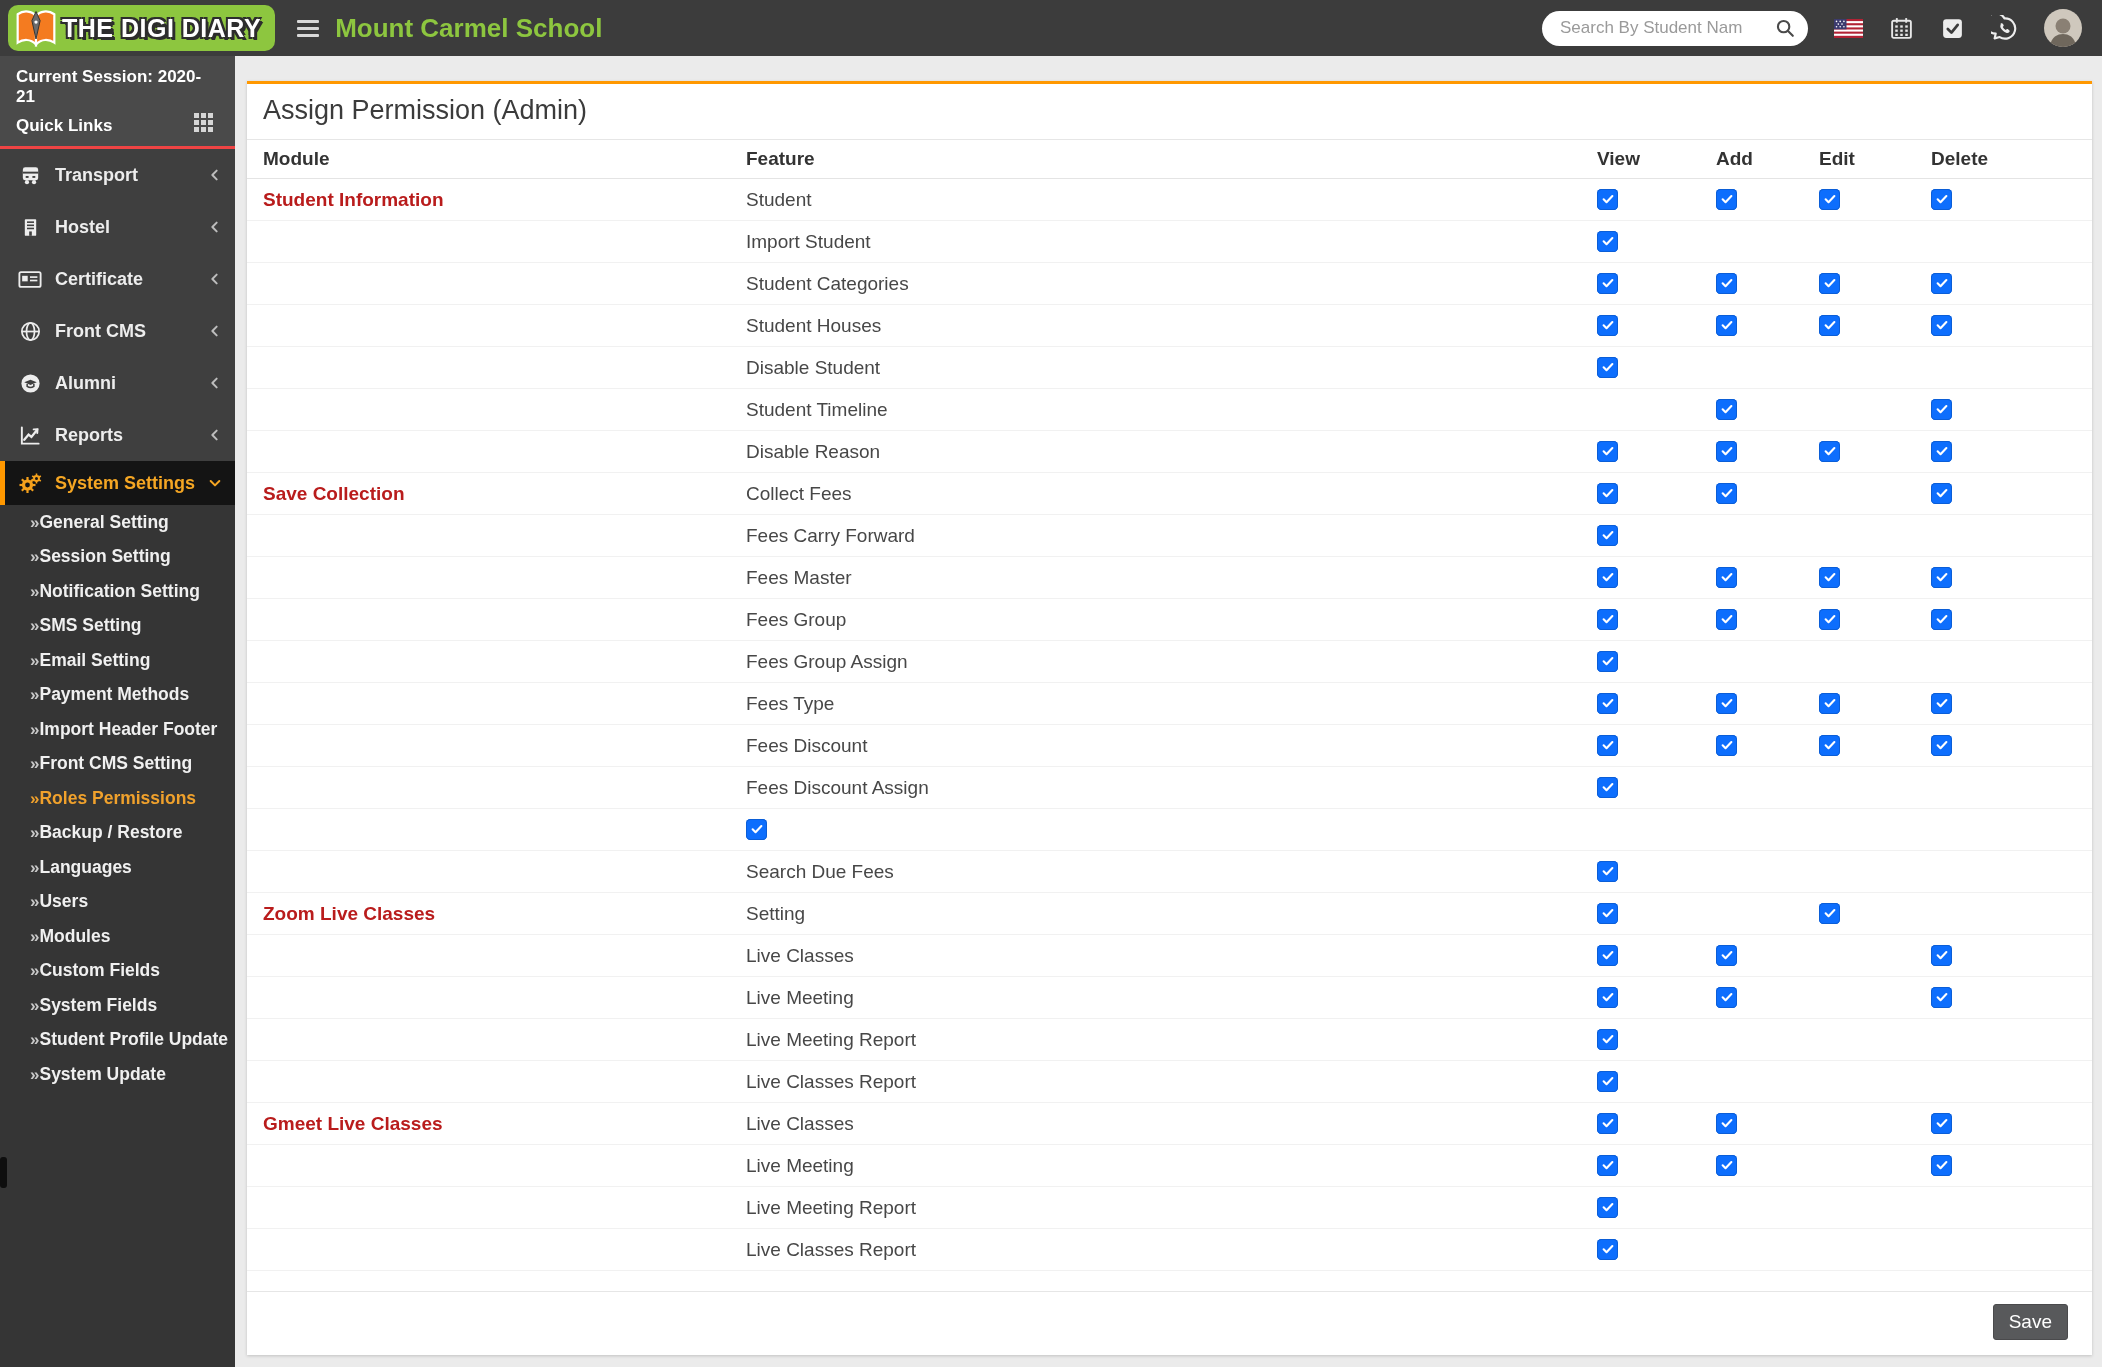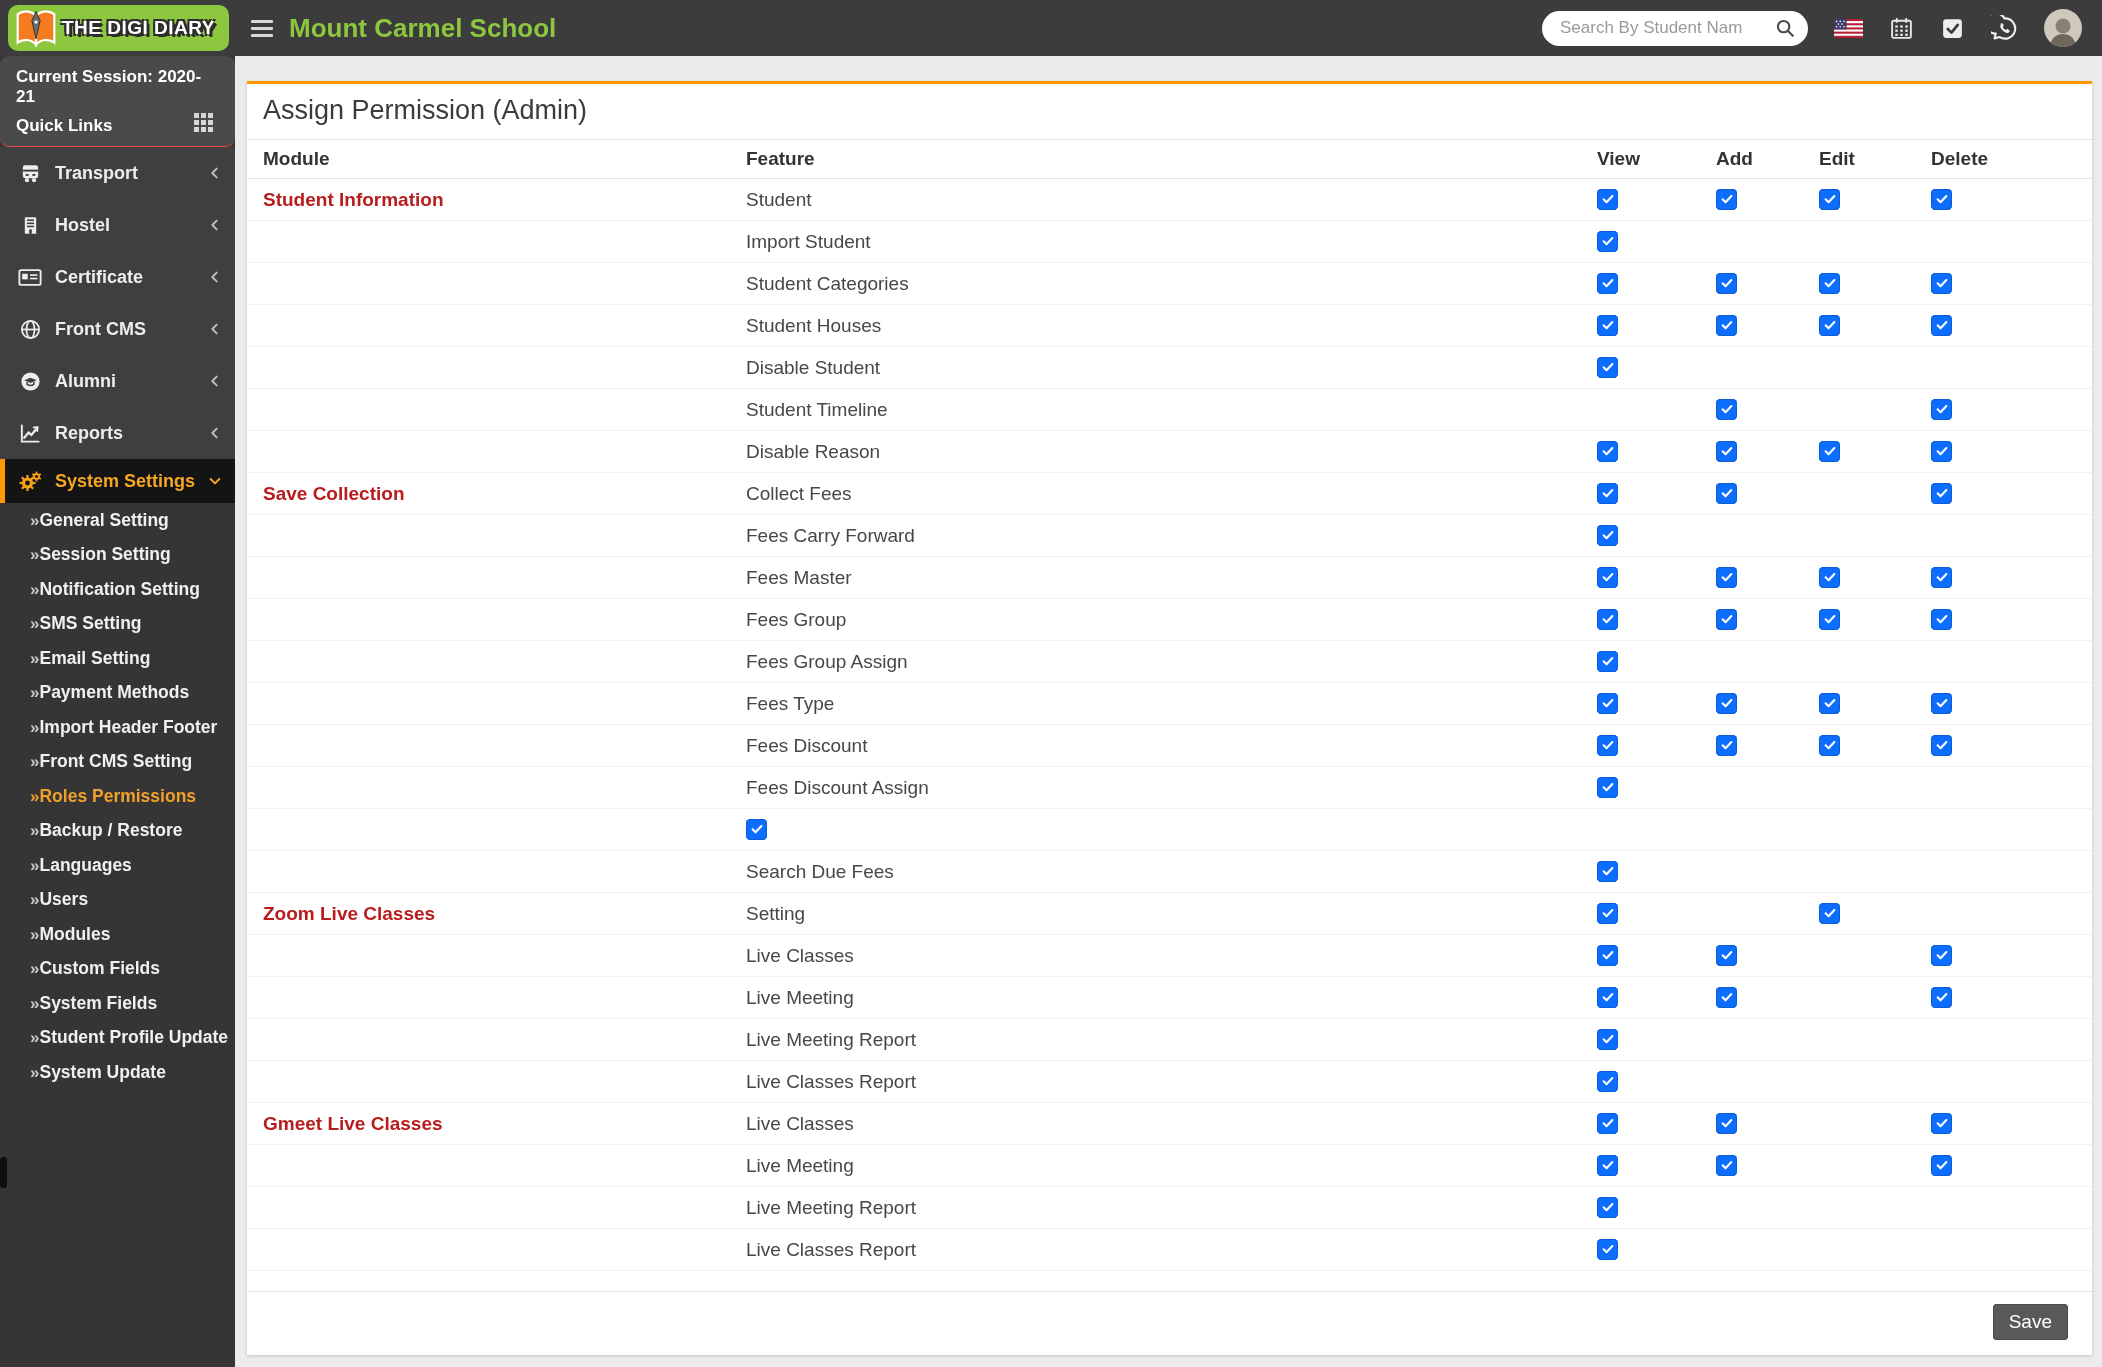--- a/index.html
+++ b/index.html
@@ -4,36 +4,36 @@
 <style>
   html,body{margin:0;padding:0;width:2102px;height:1367px;overflow:hidden;
     font-family:"Liberation Sans","DejaVu Sans",sans-serif;background:#ebebeb;}
   .app{position:relative;width:2102px;height:1367px;}
 
   
   .hdr{position:absolute;top:0;left:0;right:0;height:56px;background:#3c3c3c;
     display:flex;align-items:center;z-index:5;}
   .logo{display:flex;align-items:center;gap:4px;background:#8dc63f;border-radius:10px;
     height:46px;margin-left:8px;padding:0 14px 0 6px;}
-  .logo-text{font-size:19px;font-weight:800;color:#fff;letter-spacing:.5px;
+  .logo-text{font-size:25px;font-weight:800;color:#fff;letter-spacing:.5px;
     text-shadow:-2px -2px 0 #2d2d2d,2px -2px 0 #2d2d2d,-2px 2px 0 #2d2d2d,2px 2px 0 #2d2d2d,3px 3px 0 #2d2d2d;}
   .hamburger{margin-left:22px;width:22px;display:flex;flex-direction:column;gap:4px;cursor:pointer;}
   .hamburger span{display:block;height:3px;background:#d9d9d9;border-radius:1px;}
   .school{margin-left:16px;font-size:26px;font-weight:700;color:#8dc63f;}
   .hdr-right{margin-left:auto;display:flex;align-items:center;gap:26px;padding-right:20px;}
   .search-pill{display:flex;align-items:center;background:#fff;border-radius:18px;height:35px;width:238px;padding:0 12px 0 16px;}
   .search-pill input{border:none;outline:none;flex:1;min-width:0;font-size:17px;color:#444;
     font-family:"Liberation Sans",sans-serif;background:transparent;}
   .search-pill input::placeholder{color:#9a9a9a;}
   .hico{display:flex;align-items:center;justify-content:center;cursor:pointer;}
   .avatar{width:38px;height:38px;border-radius:50%;background:#cfc8bd;overflow:hidden;display:flex;align-items:flex-end;justify-content:center;}
 
   
   .side{position:absolute;top:56px;left:0;width:235px;bottom:0;background:#363636;display:flex;flex-direction:column;}
-  .session{background:#4a4a4a;border-bottom:1px solid #ef4444;padding:11px 16px 10px;position:relative;border-radius:9px;}
+  .session{background:#4a4a4a;border-bottom:3px solid #ef4444;padding:11px 16px 10px;position:relative;}
   .session .line1{font-size:17px;font-weight:700;color:#fff;}
   .session .line2{font-size:17px;font-weight:700;color:#fff;margin-top:9px;}
   .grid-ico{position:absolute;right:22px;bottom:10px;cursor:pointer;}
   .menu{background:#3f3f3f;}
   .side-item{height:52px;display:flex;align-items:center;padding:0 12px 0 18px;cursor:pointer;}
   .side-item .sico{width:24px;display:flex;justify-content:center;}
   .side-item .slabel{margin-left:13px;font-size:18px;font-weight:700;color:#ededed;}
   .side-item .chev{margin-left:auto;display:flex;}
   .side-item.active{height:44px;background:#141414;border-left:5px solid #ff9800;padding-left:13px;}
   .side-item.active .slabel{color:#f5a623;}

